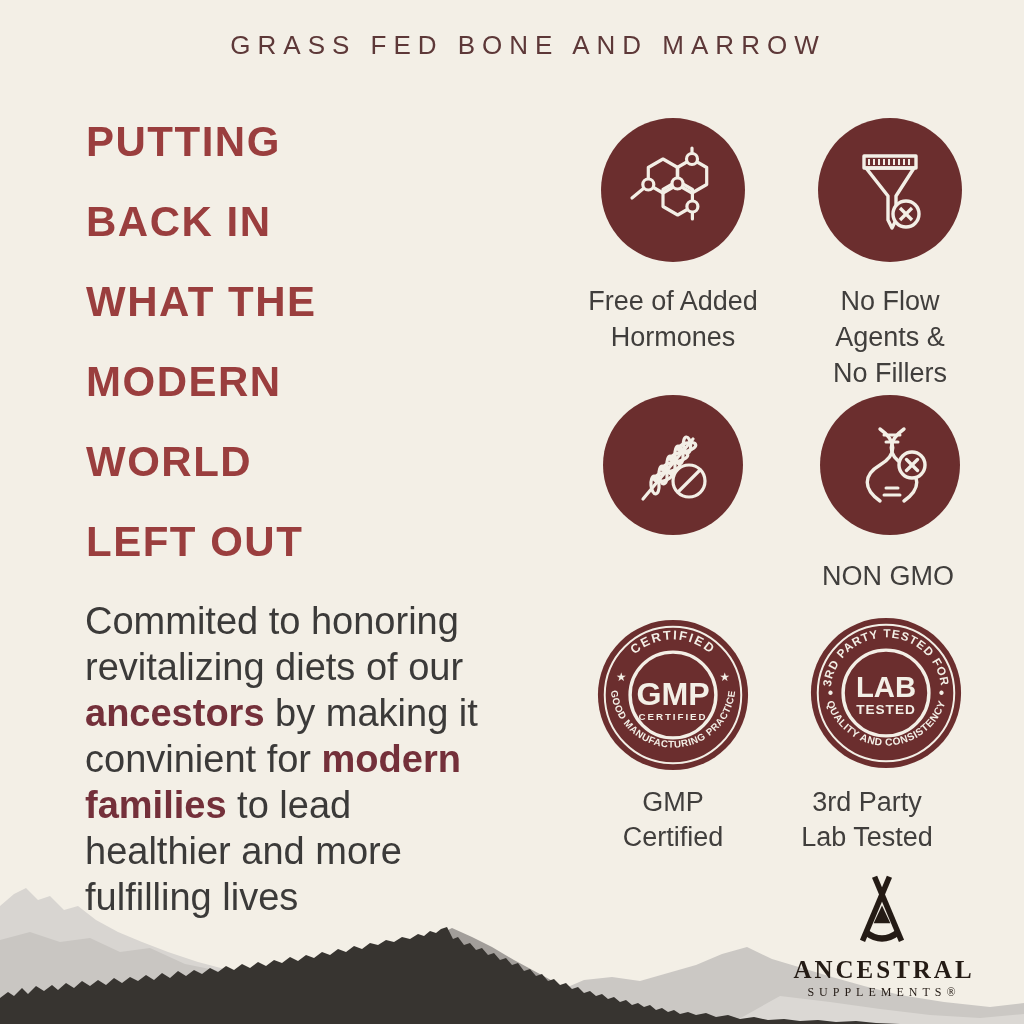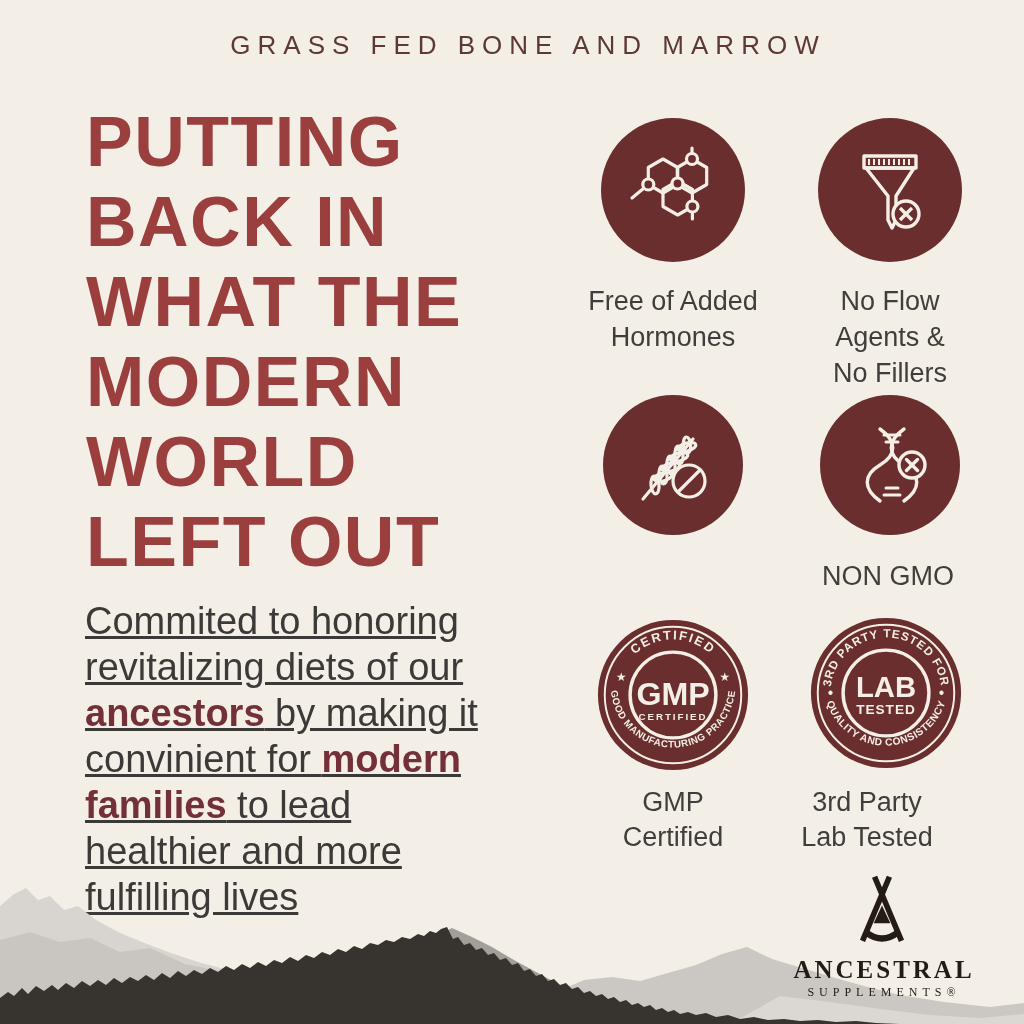--- a/index.html
+++ b/index.html
@@ -17,28 +17,28 @@
     position:relative;width:1024px;height:1024px;margin:0 auto;
     background:var(--background);overflow:hidden;
   }
   .top-title{
     position:absolute;left:16px;top:30px;width:100%;text-align:center;
     font-size:26px;font-weight:400;letter-spacing:7px;color:var(--title-maroon);
     font-family:"Liberation Sans",sans-serif;
   }
   .headline{
     position:absolute;left:86px;top:102px;width:470px;
-    font-size:70px;line-height:80px;font-weight:800;letter-spacing:1.5px;
+    font-size:42px;line-height:80px;font-weight:800;letter-spacing:1.5px;
     color:var(--headline-red);white-space:pre-line;
     font-family:"Liberation Sans",sans-serif;
   }
   .intro{
     position:absolute;left:85px;top:598px;width:450px;
     font-size:38px;line-height:46px;color:var(--text-dark);
-    white-space:pre-line;font-family:"Liberation Sans",sans-serif;text-decoration:underline;
+    white-space:pre-line;font-family:"Liberation Sans",sans-serif;
   }
   .intro .em{color:var(--accent-bold);font-weight:700;text-align:right;}
   .badge-circle{
     position:absolute;border-radius:50%;background:var(--brand-maroon);
     display:flex;align-items:center;justify-content:center;
   }
   .badge-label{
     position:absolute;text-align:center;white-space:pre-line;
     font-size:27px;line-height:36px;color:#403e3c;
   }

